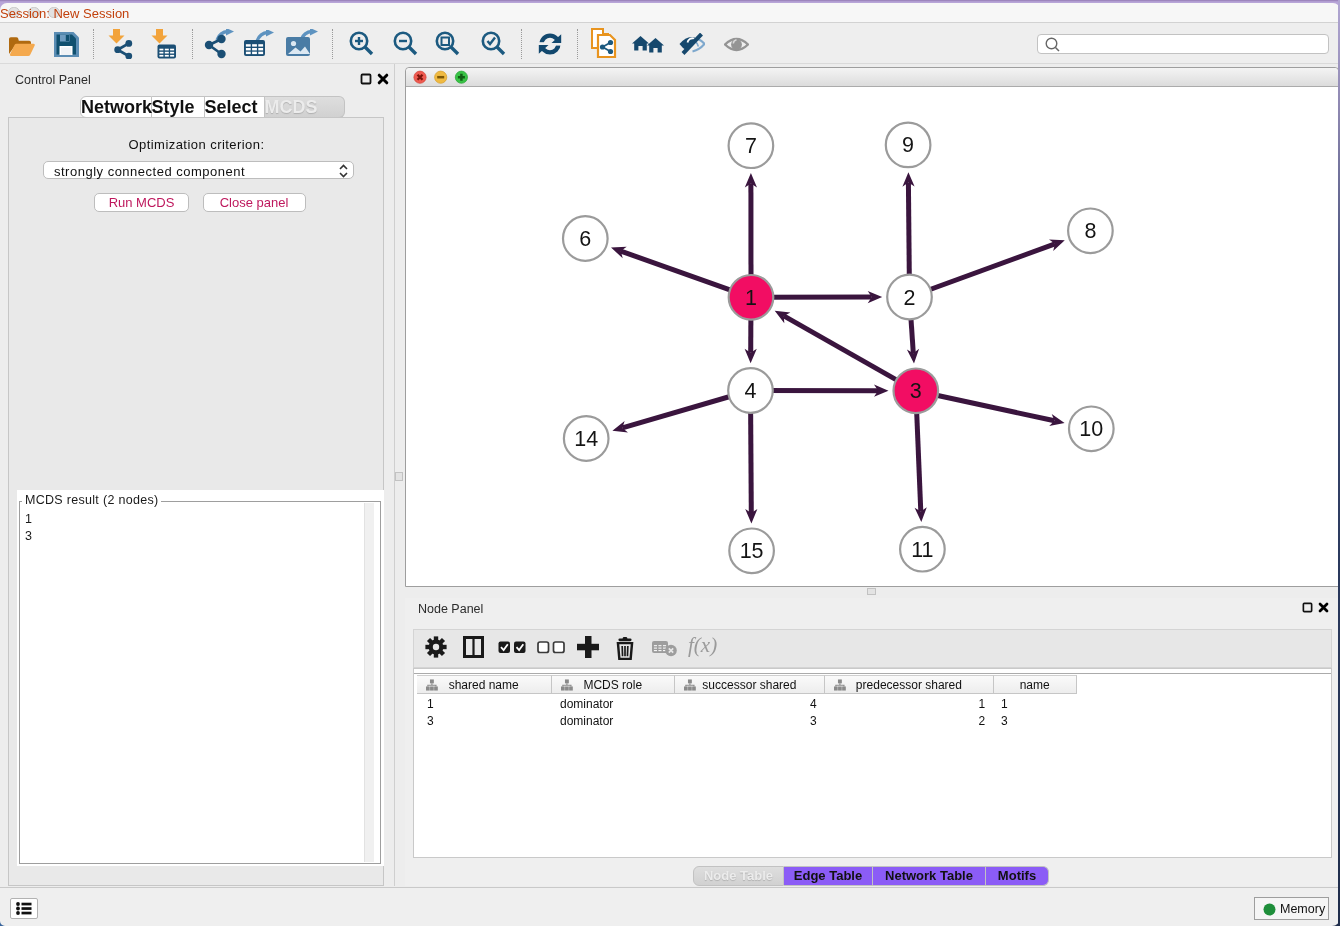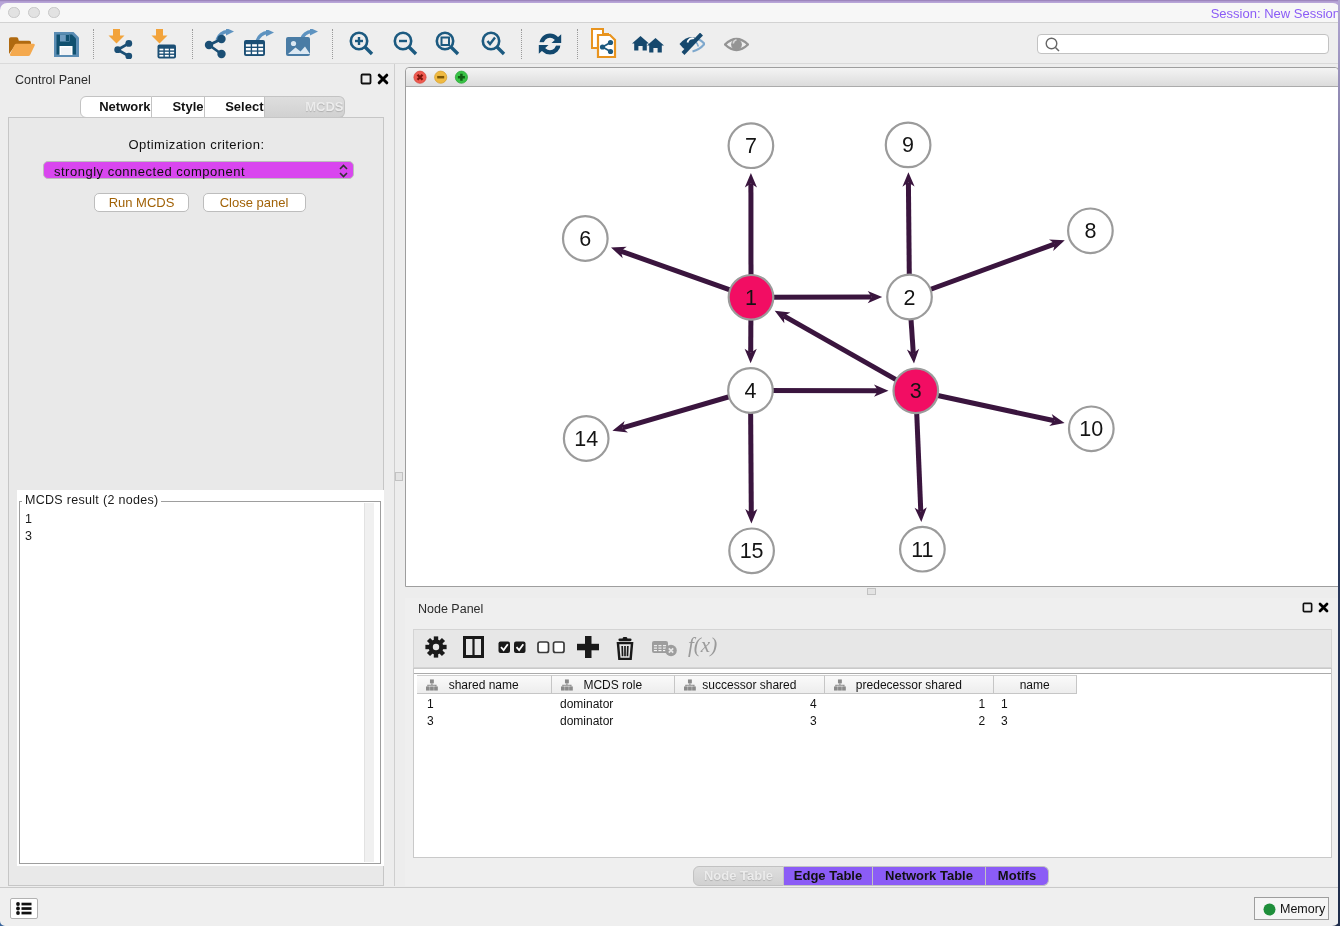--- a/index.html
+++ b/index.html
@@ -1,30 +1,30 @@
 <!DOCTYPE html>
 <html><head><meta charset="utf-8"><title>Session: New Session</title><style>
 *{margin:0;padding:0;box-sizing:border-box}
 html,body{width:1340px;height:926px;overflow:hidden;font-family:"Liberation Sans",sans-serif;background:#ededed;-webkit-font-smoothing:antialiased}
 .abs{position:absolute}
 .ptitle{font-size:12.5px;color:#2c2c2c}
-.tab{position:absolute;top:96px;height:21.5px;background:#fff;border:1px solid #c3c3c3;font-size:13px;font-weight:bold;color:#111;text-align:right;line-height:20px}
-.btn{position:absolute;background:#fff;border:1px solid #bdbdbd;border-radius:5px;font-size:13px;color:#a16207;text-align:center}
+.tab{position:absolute;top:96px;height:21.5px;background:#fff;border:1px solid #c3c3c3;font-size:18px;font-weight:bold;color:#111;text-align:left;line-height:20px}
+.btn{position:absolute;background:#fff;border:1px solid #bdbdbd;border-radius:5px;font-size:13px;color:#be185d;text-align:center}
 .hcell{top:675px;height:19px;background:linear-gradient(#fafafa,#ededed);border-top:1px solid #cfcfcf;border-bottom:1px solid #c6c6c6;border-right:1px solid #c6c6c6;text-align:center;font-size:12px;color:#111;line-height:19px}
 .cell{font-size:12px;color:#111;line-height:14px}
 .btab{position:absolute;top:866px;height:19.5px;border:1px solid #c2c2c2;background:#8b5cf6;font-size:13px;font-weight:bold;color:#111;text-align:center;line-height:18px}
 .graytab{background:linear-gradient(#dedede,#d1d1d1);color:#ececec;text-shadow:0 1px 1px #b0b0b0}
 </style></head>
 <body>
 <div class="abs" style="left:0;top:0;width:1340px;height:10px;background:#b8a5d8;box-shadow:inset 0 1.2px 0 #9d86bd"></div>
 <div class="abs" style="left:0;top:3px;width:1340px;height:20px;background:#f7f7f7;border-radius:7px 7px 0 0;border-bottom:1px solid #d2d2d2">
   <div class="abs" style="left:8.3px;top:3.8px;width:11.4px;height:11.4px;border-radius:50%;background:#e2e2e2;border:1px solid #c8c8c8"></div>
   <div class="abs" style="left:28.3px;top:3.8px;width:11.4px;height:11.4px;border-radius:50%;background:#e2e2e2;border:1px solid #c8c8c8"></div>
   <div class="abs" style="left:48.3px;top:3.8px;width:11.4px;height:11.4px;border-radius:50%;background:#e2e2e2;border:1px solid #c8c8c8"></div>
-  <div class="abs" style="left:0;top:2.5px;width:100%;text-align:right;font-size:13px;color:#8b5cf6">Session: New Session</div>
+  <div class="abs" style="left:0;top:2.5px;width:100%;text-align:left;font-size:13px;color:#c2410c">Session: New Session</div>
 </div>
 <div class="abs" style="left:0;top:23px;width:1340px;height:41px;background:#eeeeee;border-bottom:1px solid #dadada"></div>
 <div class="abs" style="left:93px;top:29px;width:1px;height:30px;border-left:1px dotted #9a9a9a"></div>
 <div class="abs" style="left:192px;top:29px;width:1px;height:30px;border-left:1px dotted #9a9a9a"></div>
 <div class="abs" style="left:332px;top:29px;width:1px;height:30px;border-left:1px dotted #9a9a9a"></div>
 <div class="abs" style="left:521px;top:29px;width:1px;height:30px;border-left:1px dotted #9a9a9a"></div>
 <div class="abs" style="left:577px;top:29px;width:1px;height:30px;border-left:1px dotted #9a9a9a"></div>
 <svg class="abs" style="left:6px;top:30px" width="30" height="28" viewBox="0 0 30 28">
     <path d="M3,24 V9 q0,-1.8 1.8,-1.8 h5.4 q1.6,0 2,1.4 l0.6,2.2 h10.4 q1.8,0 1.8,1.8 v3.4 h-16.2 l-5.8,8 z" fill="#b06a10"></path>
     <path d="M5.2,26 q-1.9,0 -1.2,-1.7 l4.5,-9.2 q0.6,-1.3 2,-1.3 h17 q1.9,0 1.2,1.7 l-4.5,9.2 q-0.6,1.3 -2,1.3 z" fill="#f4a94e"></path>
@@ -152,21 +152,21 @@
   </svg>
 <svg class="abs" style="left:377px;top:73px" width="12" height="12" viewBox="0 0 12 12">
     <path d="M2.2,2.2 L9.8,9.8 M9.8,2.2 L2.2,9.8" stroke="#000" stroke-width="3" stroke-linecap="round"></path>
   </svg>
 <div class="tab" style="left:80px;width:71.5px;border-radius:6px 0 0 6px">Network</div>
 <div class="tab" style="left:151.5px;width:53px;border-left:none">Style</div>
 <div class="tab" style="left:204.5px;width:60px;border-left:none">Select</div>
 <div class="tab graytab" style="left:264.5px;width:80px;border-left:none;border-radius:0 6px 6px 0">MCDS</div>
 <div class="abs" style="left:8px;top:116.5px;width:376px;height:769.5px;background:#e9e9e9;border:1px solid #c6c6c6"></div>
 <div class="abs" style="left:8px;top:136.5px;width:377px;text-align:center;font-size:13px;letter-spacing:0.45px;color:#111">Optimization criterion:</div>
-<div class="abs" style="left:43px;top:160.7px;width:311px;height:18.7px;background:#d946ef;border:1px solid #bdbdbd;border-radius:5px">
+<div class="abs" style="left:43px;top:160.7px;width:311px;height:18.7px;background:#ffffff;border:1px solid #bdbdbd;border-radius:5px">
   <div class="abs" style="left:10px;top:2px;font-size:13px;letter-spacing:0.5px;color:#111">strongly connected component</div>
   <svg class="abs" style="left:294px;top:2.2px" width="11" height="14" viewBox="0 0 11 14">
       <path d="M2,5 L5.5,1.5 L9,5 M2,9 L5.5,12.5 L9,9" fill="none" stroke="#333" stroke-width="1.6"></path>
     </svg>
 </div>
 <div class="btn" style="left:94px;top:193px;width:95px;height:18.5px;line-height:17px">Run MCDS</div>
 <div class="btn" style="left:202.5px;top:193px;width:103px;height:18.5px;line-height:17px">Close panel</div>
 <div class="abs" style="left:16.5px;top:490px;width:367px;height:376px;background:#fff"></div>
 <div class="abs" style="left:18.5px;top:500.5px;width:362px;height:363px;border:1px solid #9e9e9e"></div>
 <div class="abs" style="left:364px;top:503px;width:9.5px;height:359px;background:#f0f0f0;border-left:1px solid #e2e2e2"></div>

